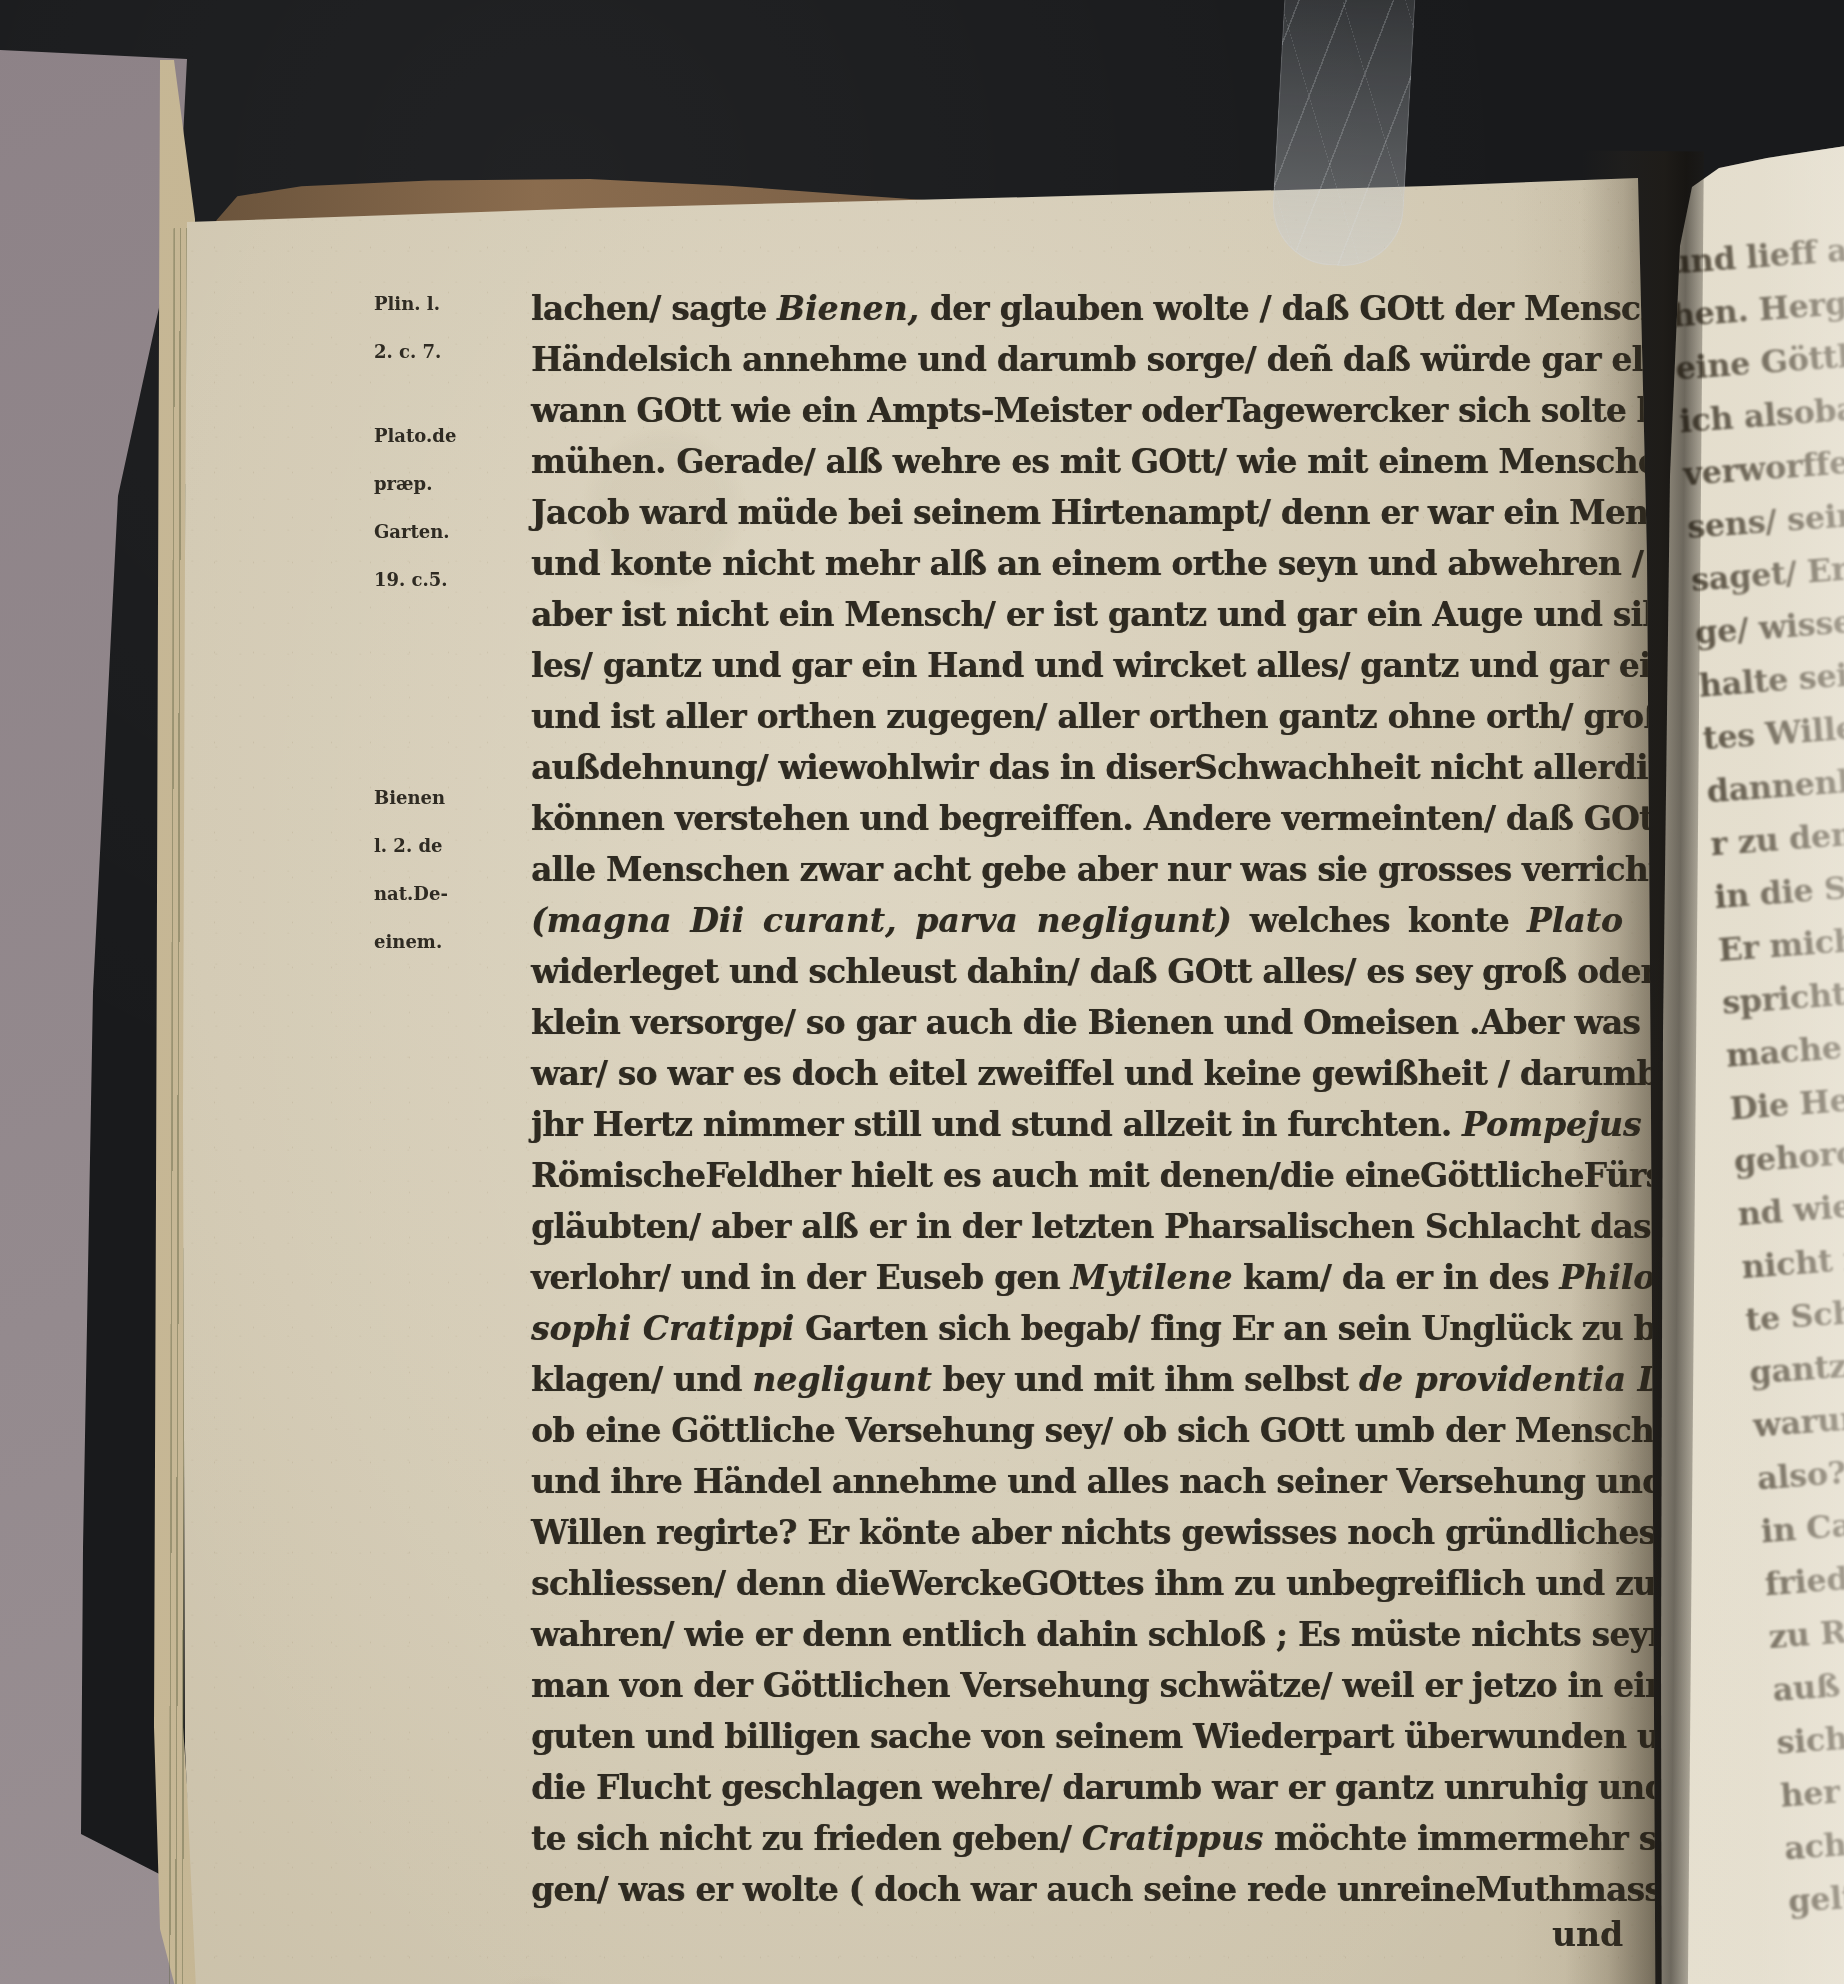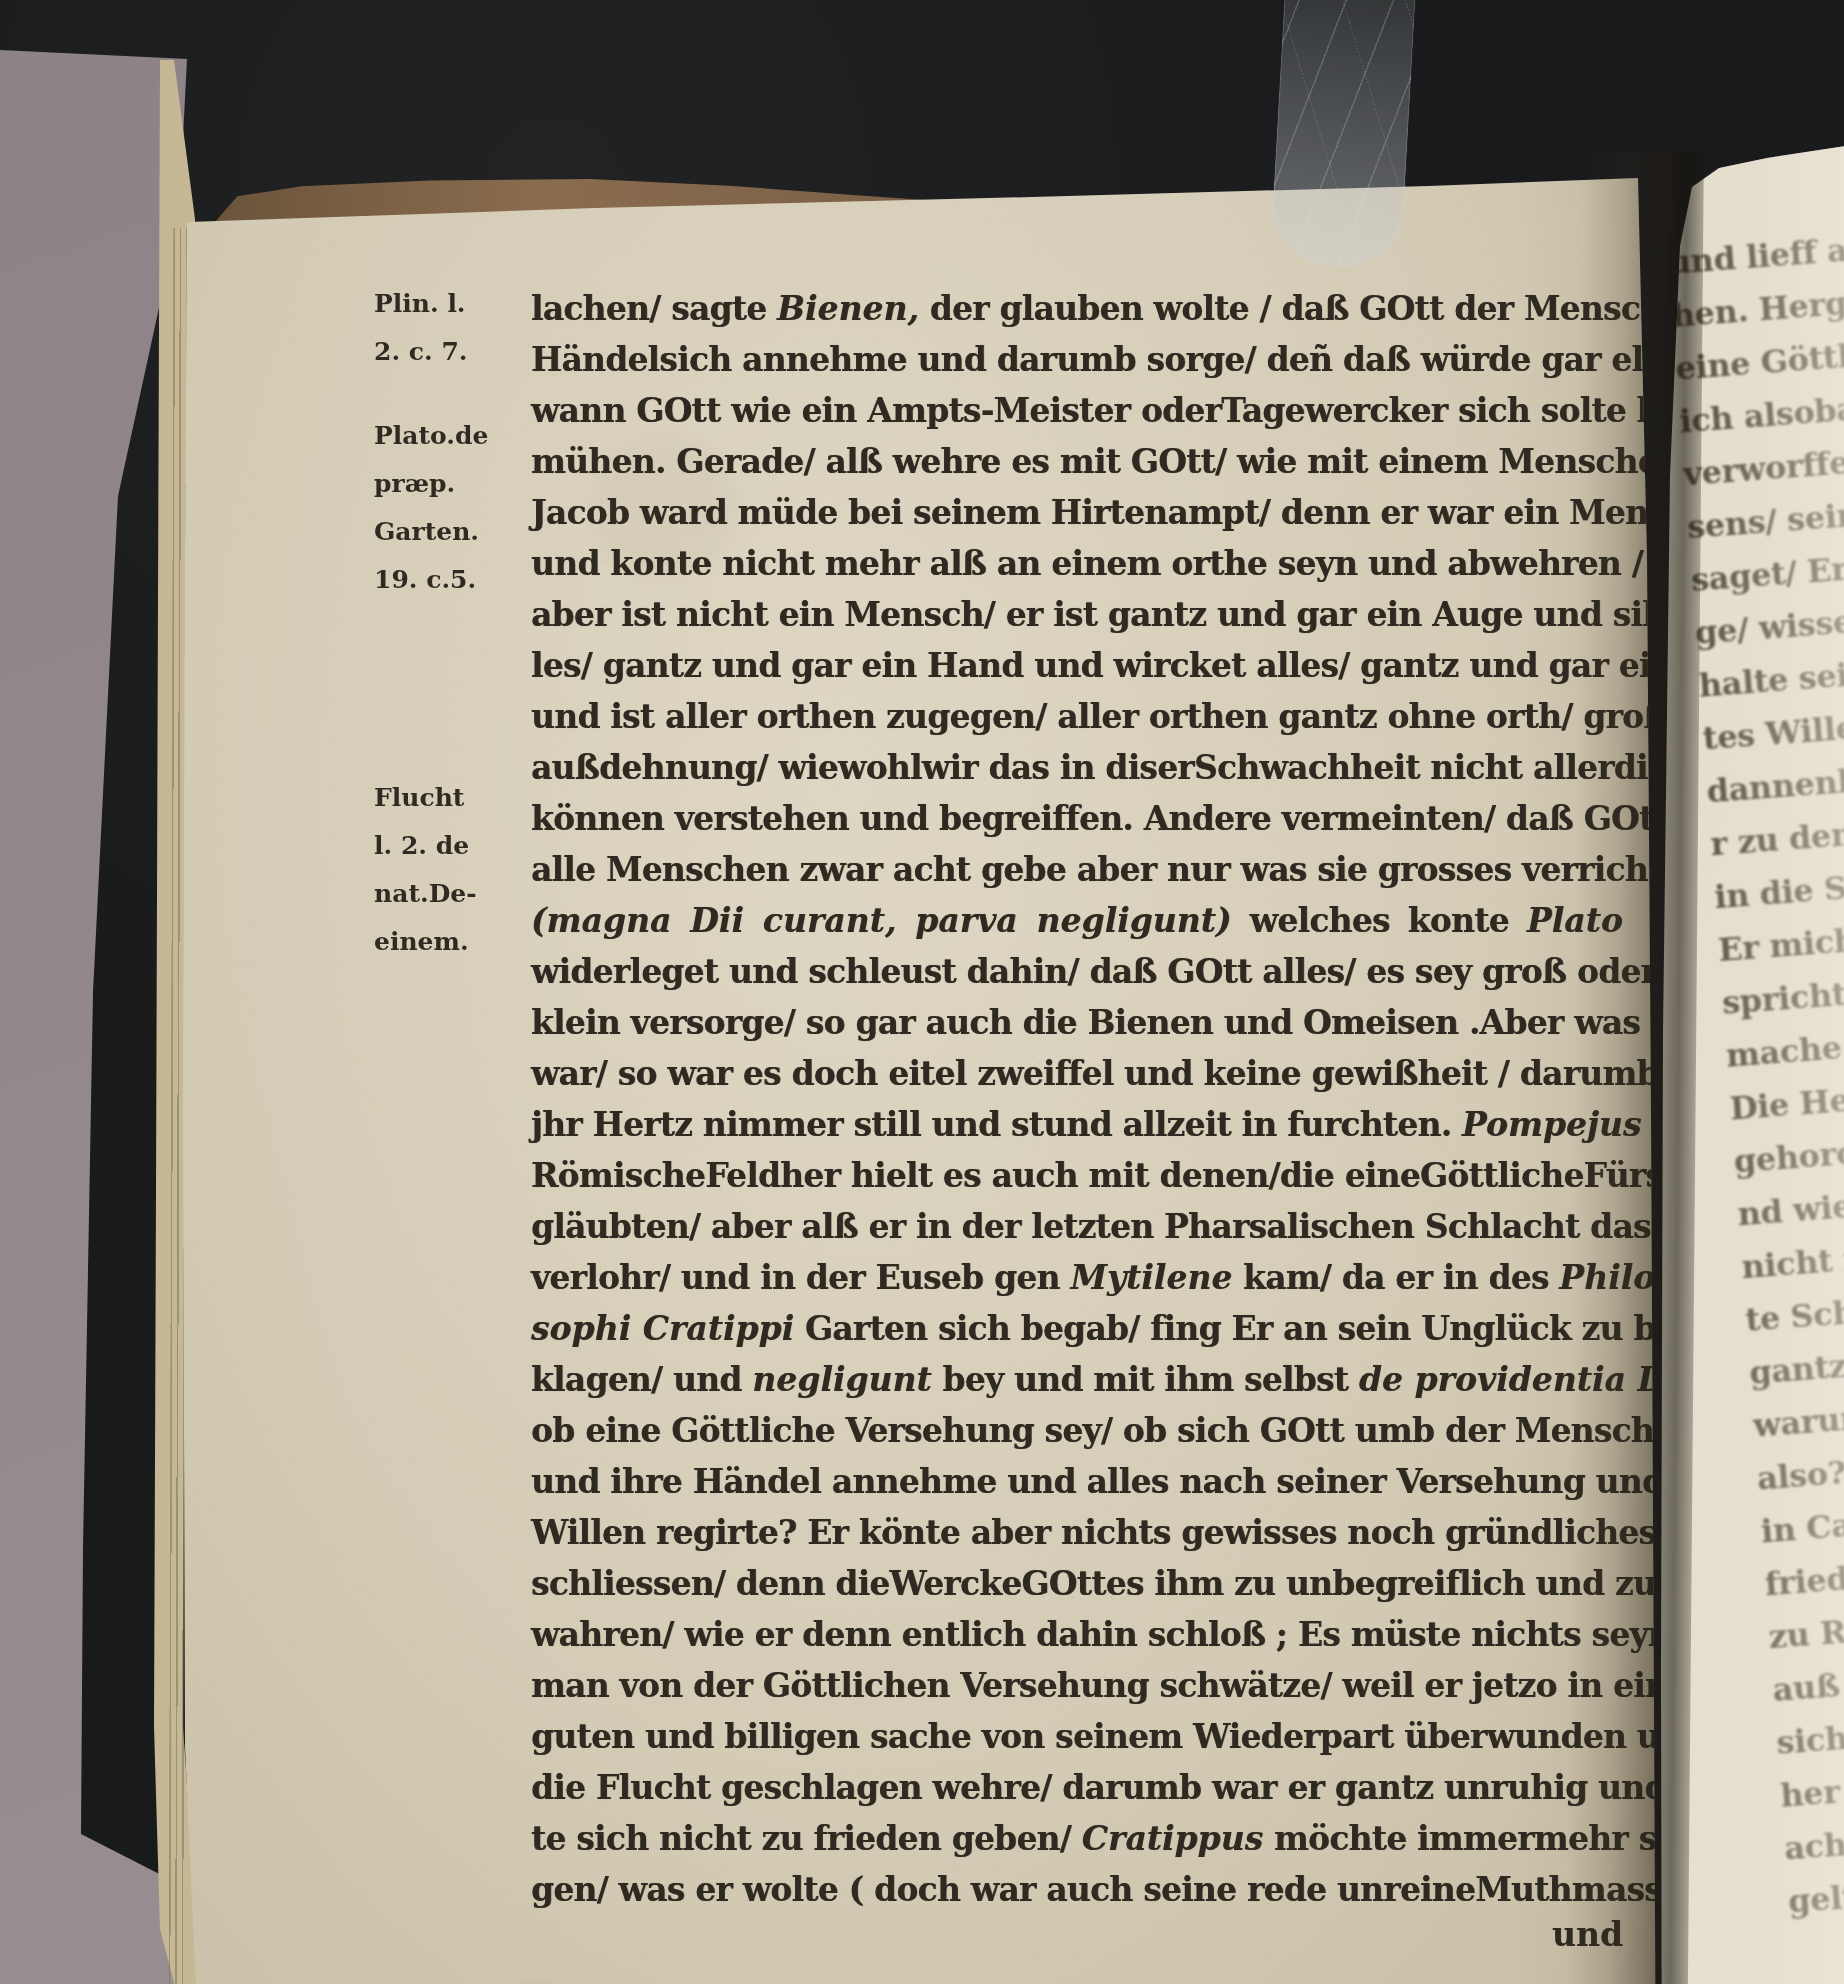--- a/index.html
+++ b/index.html
@@ -53,21 +53,21 @@
       radial-gradient(circle at 36% 22%, rgba(105,88,55,0.05) 0 56px, transparent 87px),
       radial-gradient(circle at 29% 89%, rgba(100,85,55,0.08) 0 48px, transparent 79px),
       radial-gradient(circle at 70% 97%, rgba(40,35,25,0.08) 0 12px, transparent 32px),
       radial-gradient(rgba(110,92,55,0.13) 0.6px, transparent 1px),
       radial-gradient(rgba(140,120,80,0.10) 0.5px, transparent 0.8px);
     background-size:auto,auto,auto,39px 45px,24px 31px;
     background-position:0 0,0 0,0 0,0 0,12.3px 18.7px;
   }
   
   #margin-notes{position:absolute; left:374px; top:0; width:157px; color:#2f2b23;}
-  .mnote{position:absolute; left:0; width:100%; font-size:25px; line-height:48px; font-weight:700; letter-spacing:0px;}
+  .mnote{position:absolute; left:0; width:100%; font-size:18px; line-height:48px; font-weight:700; letter-spacing:0px;}
   .mn-0{top:280px;} .mn-1{top:412px;} .mn-2{top:774px;}
   .mnote div{white-space:nowrap;}
   #body-text{
     position:absolute; left:531px; top:283px; width:1092px; color:#2e2a21;
   }
   .bline{
     height:51px; line-height:51px; font-size:33px; font-weight:700;
     letter-spacing:-0.8px; white-space:nowrap;
     text-align:justify; text-align-last:justify;
     text-shadow:0.4px 0 0 rgba(46,42,33,0.55), 0 0 1.2px rgba(46,42,33,0.18);
@@ -132,21 +132,21 @@
           <div>Plin. l.</div>
           <div>2. c. 7.</div>
         </div>
         <div class="mnote mn-1">
           <div>Plato.de</div>
           <div>præp.</div>
           <div>Garten.</div>
           <div>19. c.5.</div>
         </div>
         <div class="mnote mn-2">
-          <div>Flucht</div>
+          <div>Bienen</div>
           <div>l. 2. de</div>
           <div>nat.De-</div>
           <div>einem.</div>
         </div>
       </div>
     <div id="body-text">
         <div class="bline"><span>lachen/ sagte </span><span class="lat">Bienen,</span><span> der glauben wolte / daß GOtt der Menschen</span></div>
         <div class="bline"><span>Händelsich annehme und darumb sorge/ deñ daß würde gar elẽd seyn/</span></div>
         <div class="bline"><span>wann GOtt wie ein Ampts-Meister oderTagewercker sich solte be-</span></div>
         <div class="bline"><span>mühen.  Gerade/ alß wehre es mit GOtt/ wie mit einem Menschen/</span></div>

